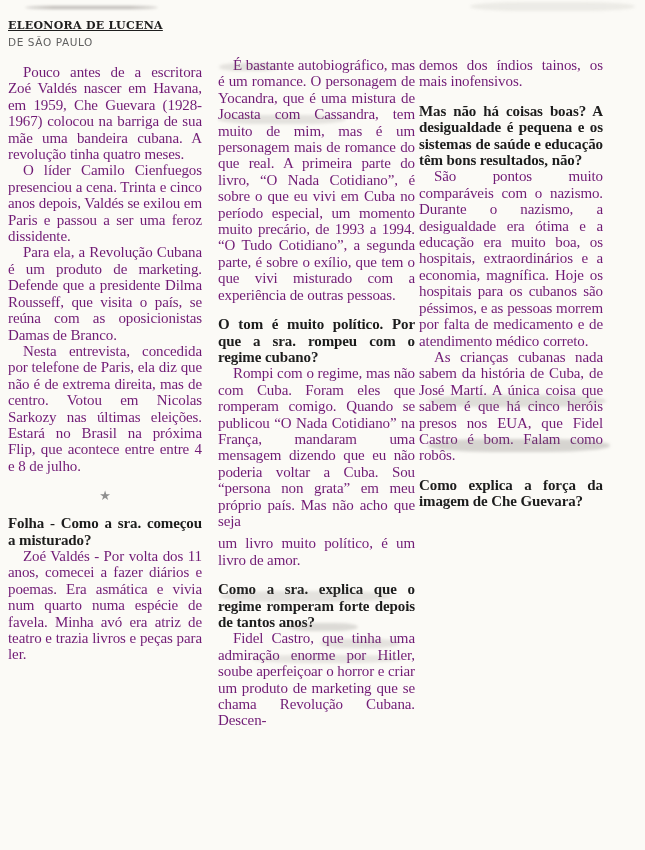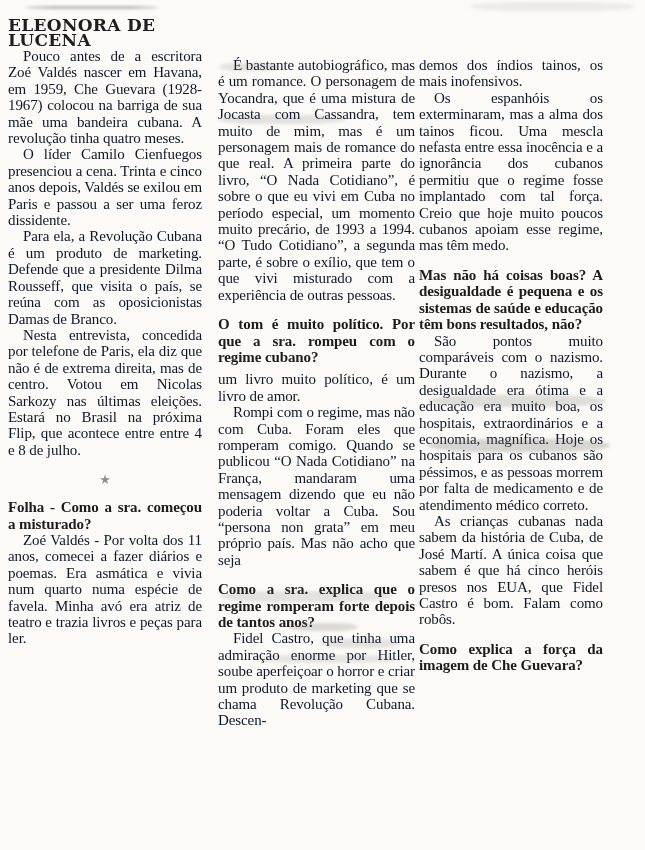--- a/index.html
+++ b/index.html
@@ -13,32 +13,32 @@
 
   
   .col{position:absolute;top:57px;}
   #col1{left:8px;width:194px;top:18px;}
   #col2{left:218px;width:197px;}
   #col3{left:419px;width:184px;}
 
   
   .byline-author{
     font-family:"DejaVu Serif","Liberation Serif",serif;
-    font-weight:bold;font-size:17px;line-height:15px;
-    letter-spacing:.3px;color:#1e1e1e;
+    font-weight:bold;font-size:11px;line-height:15px;
+    letter-spacing:.3px;color:#1e1e1e;text-decoration:underline;
   }
   .byline-location{
     font-family:"DejaVu Sans","Liberation Sans",sans-serif;
     font-size:10.5px;line-height:13px;letter-spacing:.6px;
     color:#5f5f5f;margin-top:3px;margin-bottom:15px;
   }
 
   
   .p,.q{
-    margin:0;color:#0f172a;
+    margin:0;color:#701a75;
     font-size:15px;line-height:16.4px;
     text-align:justify;
     letter-spacing:-.1px;
     hyphens:auto;-webkit-hyphens:auto;
   }
   .q{font-weight:bold;margin-top:13px;color:#1c1c1c;}
   .p.indent{text-indent:15px;}
   .p.cont{margin-top:6px;}
   .col > :first-child{margin-top:0;}
   .p b{font-weight:normal;}
@@ -53,41 +53,41 @@
   
   .smudge{position:absolute;filter:blur(1.5px);border-radius:45%/65%;pointer-events:none;}
 </style>
 </head>
 <body>
 
 <div class="page">
 
   <div class="col" id="col1">
     <div class="byline-author">ELEONORA DE LUCENA</div>
+    <div class="byline-location">DE SÃO PAULO</div>
   <p class="p indent">Pouco antes de a escritora Zoé Valdés nascer em Havana, em 1959, Che Guevara (1928-1967) colocou na barriga de sua mãe uma bandeira cubana. A revolução tinha quatro meses.</p>
       <p class="p indent">O líder Camilo Cienfuegos presenciou a cena. Trinta e cinco anos depois, Valdés se exilou em Paris e passou a ser uma feroz dissidente.</p>
       <p class="p indent">Para ela, a Revolução Cubana é um produto de marketing. Defende que a presidente Dilma Rousseff, que visita o país, se reúna com as oposicionistas Damas de Branco.</p>
       <p class="p indent">Nesta entrevista, concedida por telefone de Paris, ela diz que não é de extrema direita, mas de centro. Votou em Nicolas Sarkozy nas últimas eleições. Estará no Brasil na próxima Flip, que acontece entre entre 4 e 8 de julho.</p>
       <div class="star-row"><span>★</span></div>
       <p class="q">Folha - Como a sra. começou a misturado?</p>
       <p class="p indent"><b>Zoé Valdés</b><span> - Por volta dos 11 anos, comecei a fazer diários e poemas. Era asmática e vivia num quarto numa espécie de favela. Minha avó era atriz de teatro e trazia livros e peças para ler.</span></p>
     </div>
 
   <div class="col" id="col2">
       <p class="p indent">É bastante autobiográfico, mas é um romance. O personagem de Yocandra, que é uma mistura de Jocasta com Cassandra, tem muito de mim, mas é um personagem mais de romance do que real. A primeira parte do livro, “O Nada Cotidiano”, é sobre o que eu vivi em Cuba no período especial, um momento muito precário, de 1993 a 1994. “O Tudo Cotidiano”, a segunda parte, é sobre o exílio, que tem o que vivi misturado com a experiência de outras pessoas.</p>
       <p class="q">O tom é muito político. Por que a sra. rompeu com o regime cubano?</p>
+      <p class="p indent">Rompi com o regime, mas não com Cuba. Foram eles que romperam comigo. Quando se publicou “O Nada Cotidiano” na França, mandaram uma mensagem dizendo que eu não poderia voltar a Cuba. Sou “persona non grata” em meu próprio país. Mas não acho que seja</p>
       <p class="p cont">um livro muito político, é um livro de amor.</p>
-      <p class="p indent">Rompi com o regime, mas não com Cuba. Foram eles que romperam comigo. Quando se publicou “O Nada Cotidiano” na França, mandaram uma mensagem dizendo que eu não poderia voltar a Cuba. Sou “persona non grata” em meu próprio país. Mas não acho que seja</p>
       <p class="q">Como a sra. explica que o regime romperam forte depois de tantos anos?</p>
       <p class="p indent">Fidel Castro, que tinha uma admiração enorme por Hitler, soube aperfeiçoar o horror e criar um produto de marketing que se chama Revolução Cubana. Descen-</p>
     </div>
 
   <div class="col" id="col3">
       <p class="p cont">demos dos índios tainos, os mais inofensivos.</p>
-      <p class="p indent">Os espanhóis os exterminaram, mas a alma dos tainos ficou. Uma mescla nefasta entre essa inocência e a ignorância dos cubanos permitiu que o regime fosse implantado com tal força. Creio que hoje muito poucos cubanos apoiam esse regime, mas têm medo.</p>
       <p class="q">Mas não há coisas boas? A desigualdade é pequena e os sistemas de saúde e educação têm bons resultados, não?</p>
       <p class="p indent">São pontos muito comparáveis com o nazismo. Durante o nazismo, a desigualdade era ótima e a educação era muito boa, os hospitais, extraordinários e a economia, magnífica. Hoje os hospitais para os cubanos são péssimos, e as pessoas morrem por falta de medicamento e de atendimento médico correto.</p>
       <p class="p indent">As crianças cubanas nada sabem da história de Cuba, de José Martí. A única coisa que sabem é que há cinco heróis presos nos EUA, que Fidel Castro é bom. Falam como robôs.</p>
       <p class="q">Como explica a força da imagem de Che Guevara?</p>
     </div>
 
   <div id="smudges">
       <div class="smudge" style="left: 25px; top: 6px; width: 133px; height: 3px; background: rgba(110, 105, 100, 0.45);"></div>
       <div class="smudge" style="left: 470px; top: 2px; width: 165px; height: 9px; background: rgba(110, 105, 100, 0.1);"></div>
       <div class="smudge" style="left: 219px; top: 63px; width: 60px; height: 8px; background: rgba(110, 105, 100, 0.16);"></div>

